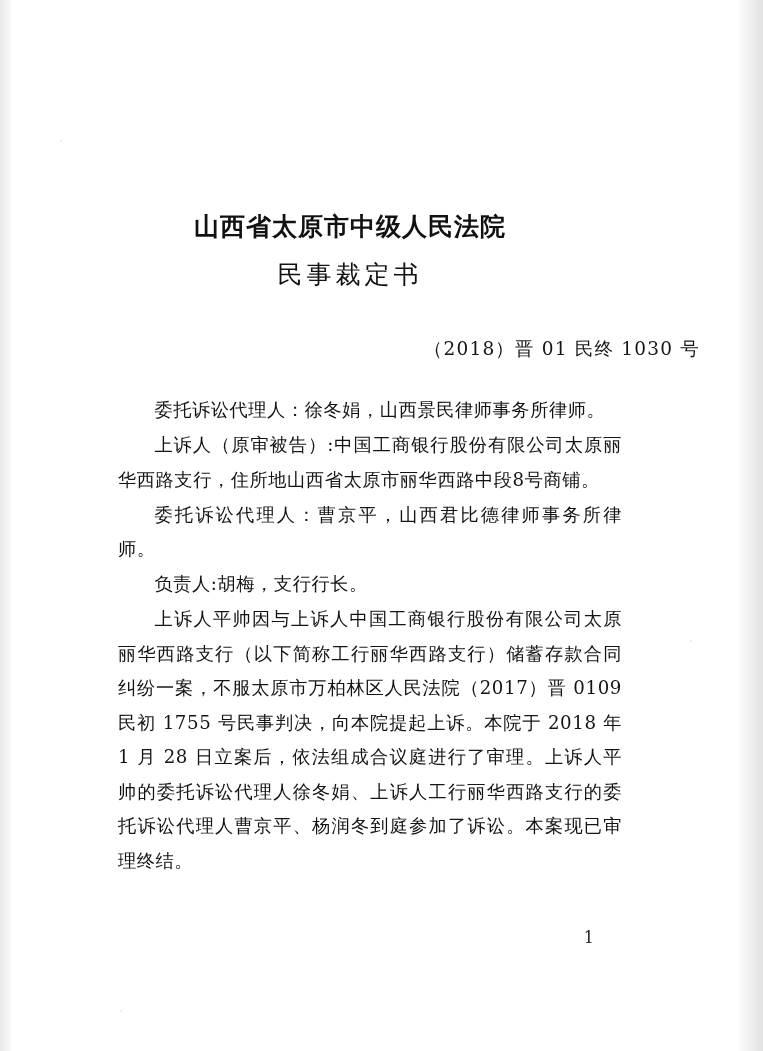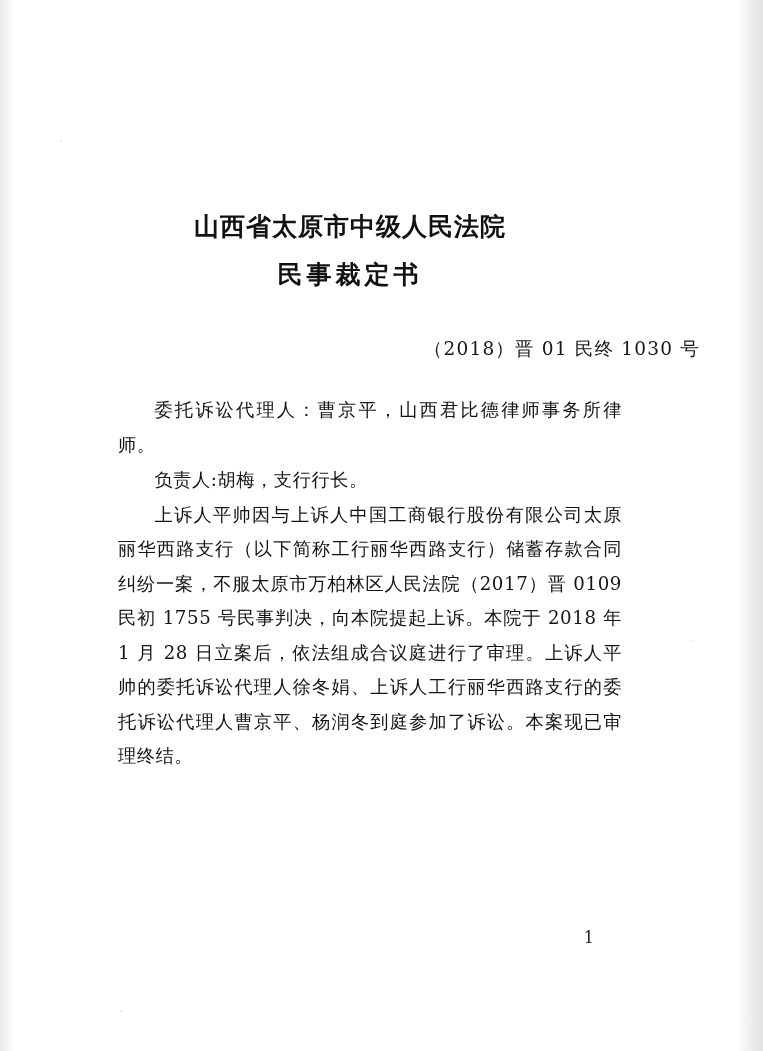--- a/index.html
+++ b/index.html
@@ -44,21 +44,21 @@
   }
   .court-name {
     font-size: 25px;
     font-weight: bold;
     letter-spacing: 1px;
     color: #111;
     line-height: 1.2;
   }
   .doc-type {
     font-size: 25px;
-    font-weight: bold;
+    font-weight: normal;
     letter-spacing: 4px;
     color: #111;
     margin-top: 18px;
     line-height: 1.2;
   }
   .case-number {
     margin-top: 46px;
     text-align: right;
     font-size: 18.5px;
     letter-spacing: 1.2px;
@@ -109,20 +109,22 @@
 <div class="content">
 
   <div class="title-block">
     <div class="court-name">山西省太原市中级人民法院</div>
     <div class="doc-type">民事裁定书</div>
   </div>
 
   <div class="case-number">（2018）晋 01 民终 1030 号</div>
 
   <div class="body-block">
+    <p class="para">委托诉讼代理人：徐冬娟，山西景民律师事务所律师。</p>
+    <p class="para">上诉人（原审被告）:中国工商银行股份有限公司太原丽华西路支行，住所地山西省太原市丽华西路中段8号商铺。</p>
     <p class="para">委托诉讼代理人：曹京平，山西君比德律师事务所律师。</p>
     <p class="para">负责人:胡梅，支行行长。</p>
     <p class="para">上诉人平帅因与上诉人中国工商银行股份有限公司太原丽华西路支行（以下简称工行丽华西路支行）储蓄存款合同纠纷一案，不服太原市万柏林区人民法院（2017）晋 0109 民初 1755 号民事判决，向本院提起上诉。本院于 2018 年 1 月 28 日立案后，依法组成合议庭进行了审理。上诉人平帅的委托诉讼代理人徐冬娟、上诉人工行丽华西路支行的委托诉讼代理人曹京平、杨润冬到庭参加了诉讼。本案现已审理终结。</p>
   </div>
 
   <div class="page-number">1</div>
 
 </div>
 
 </body></html>

